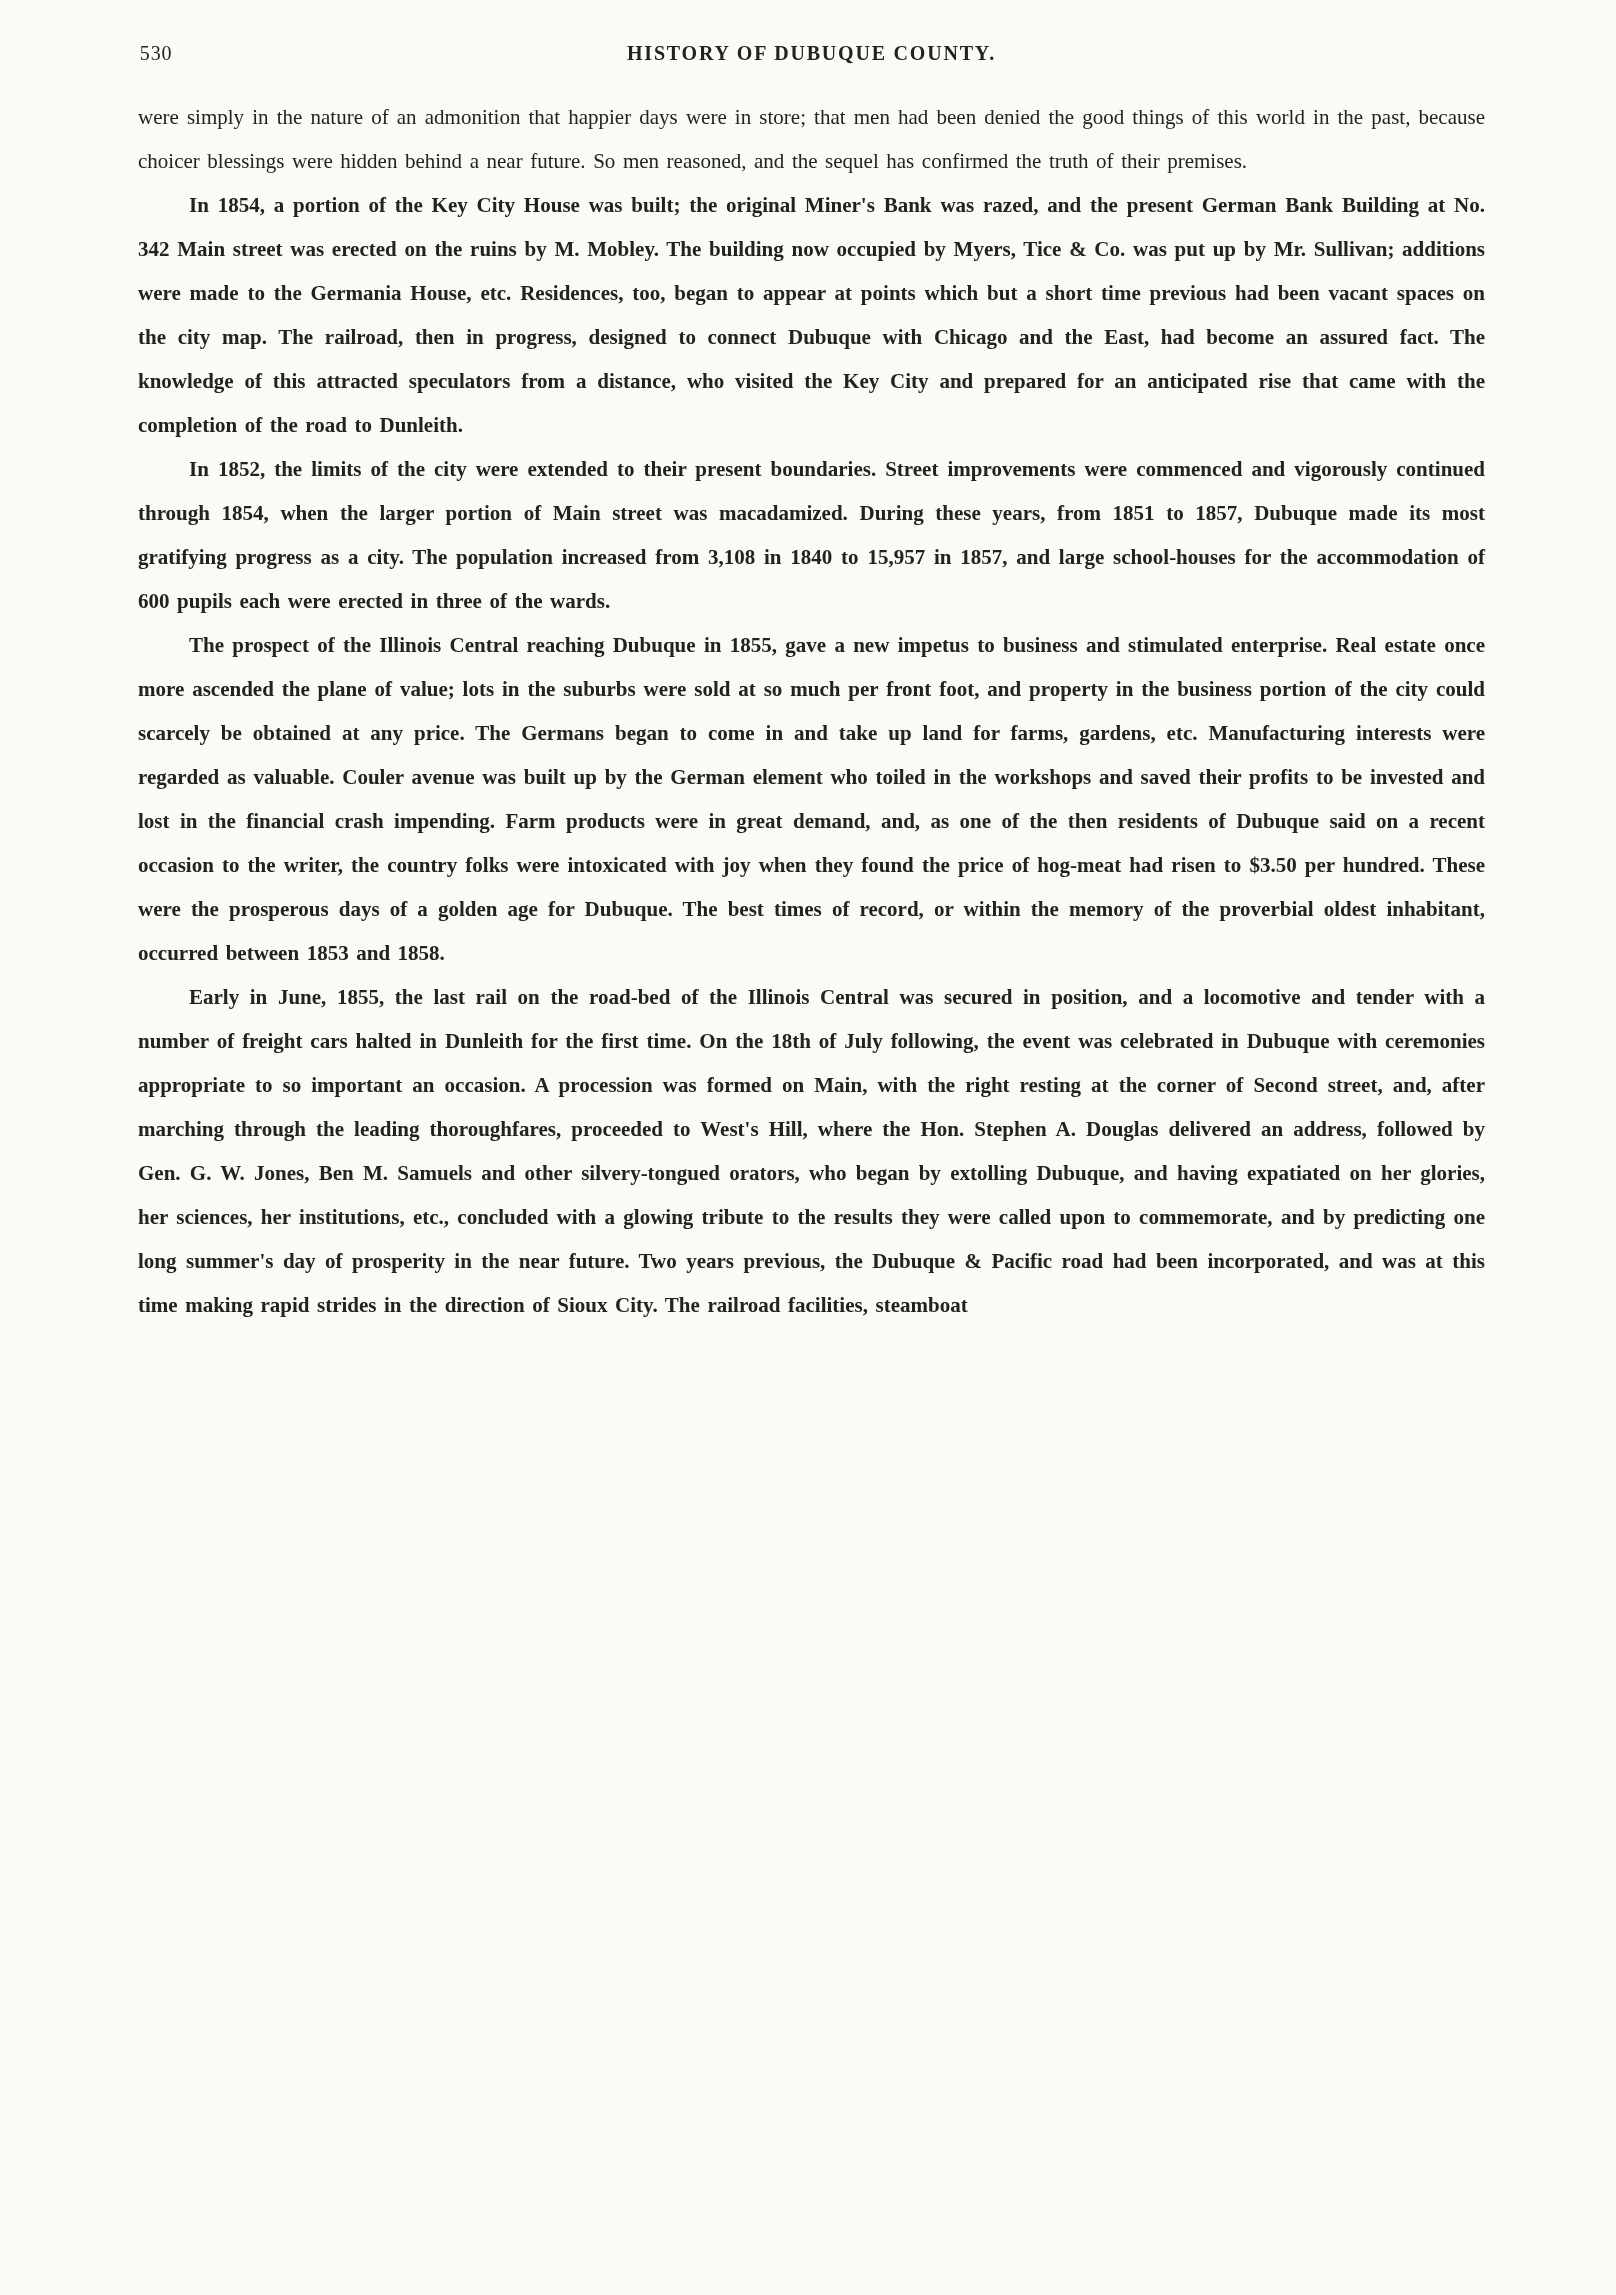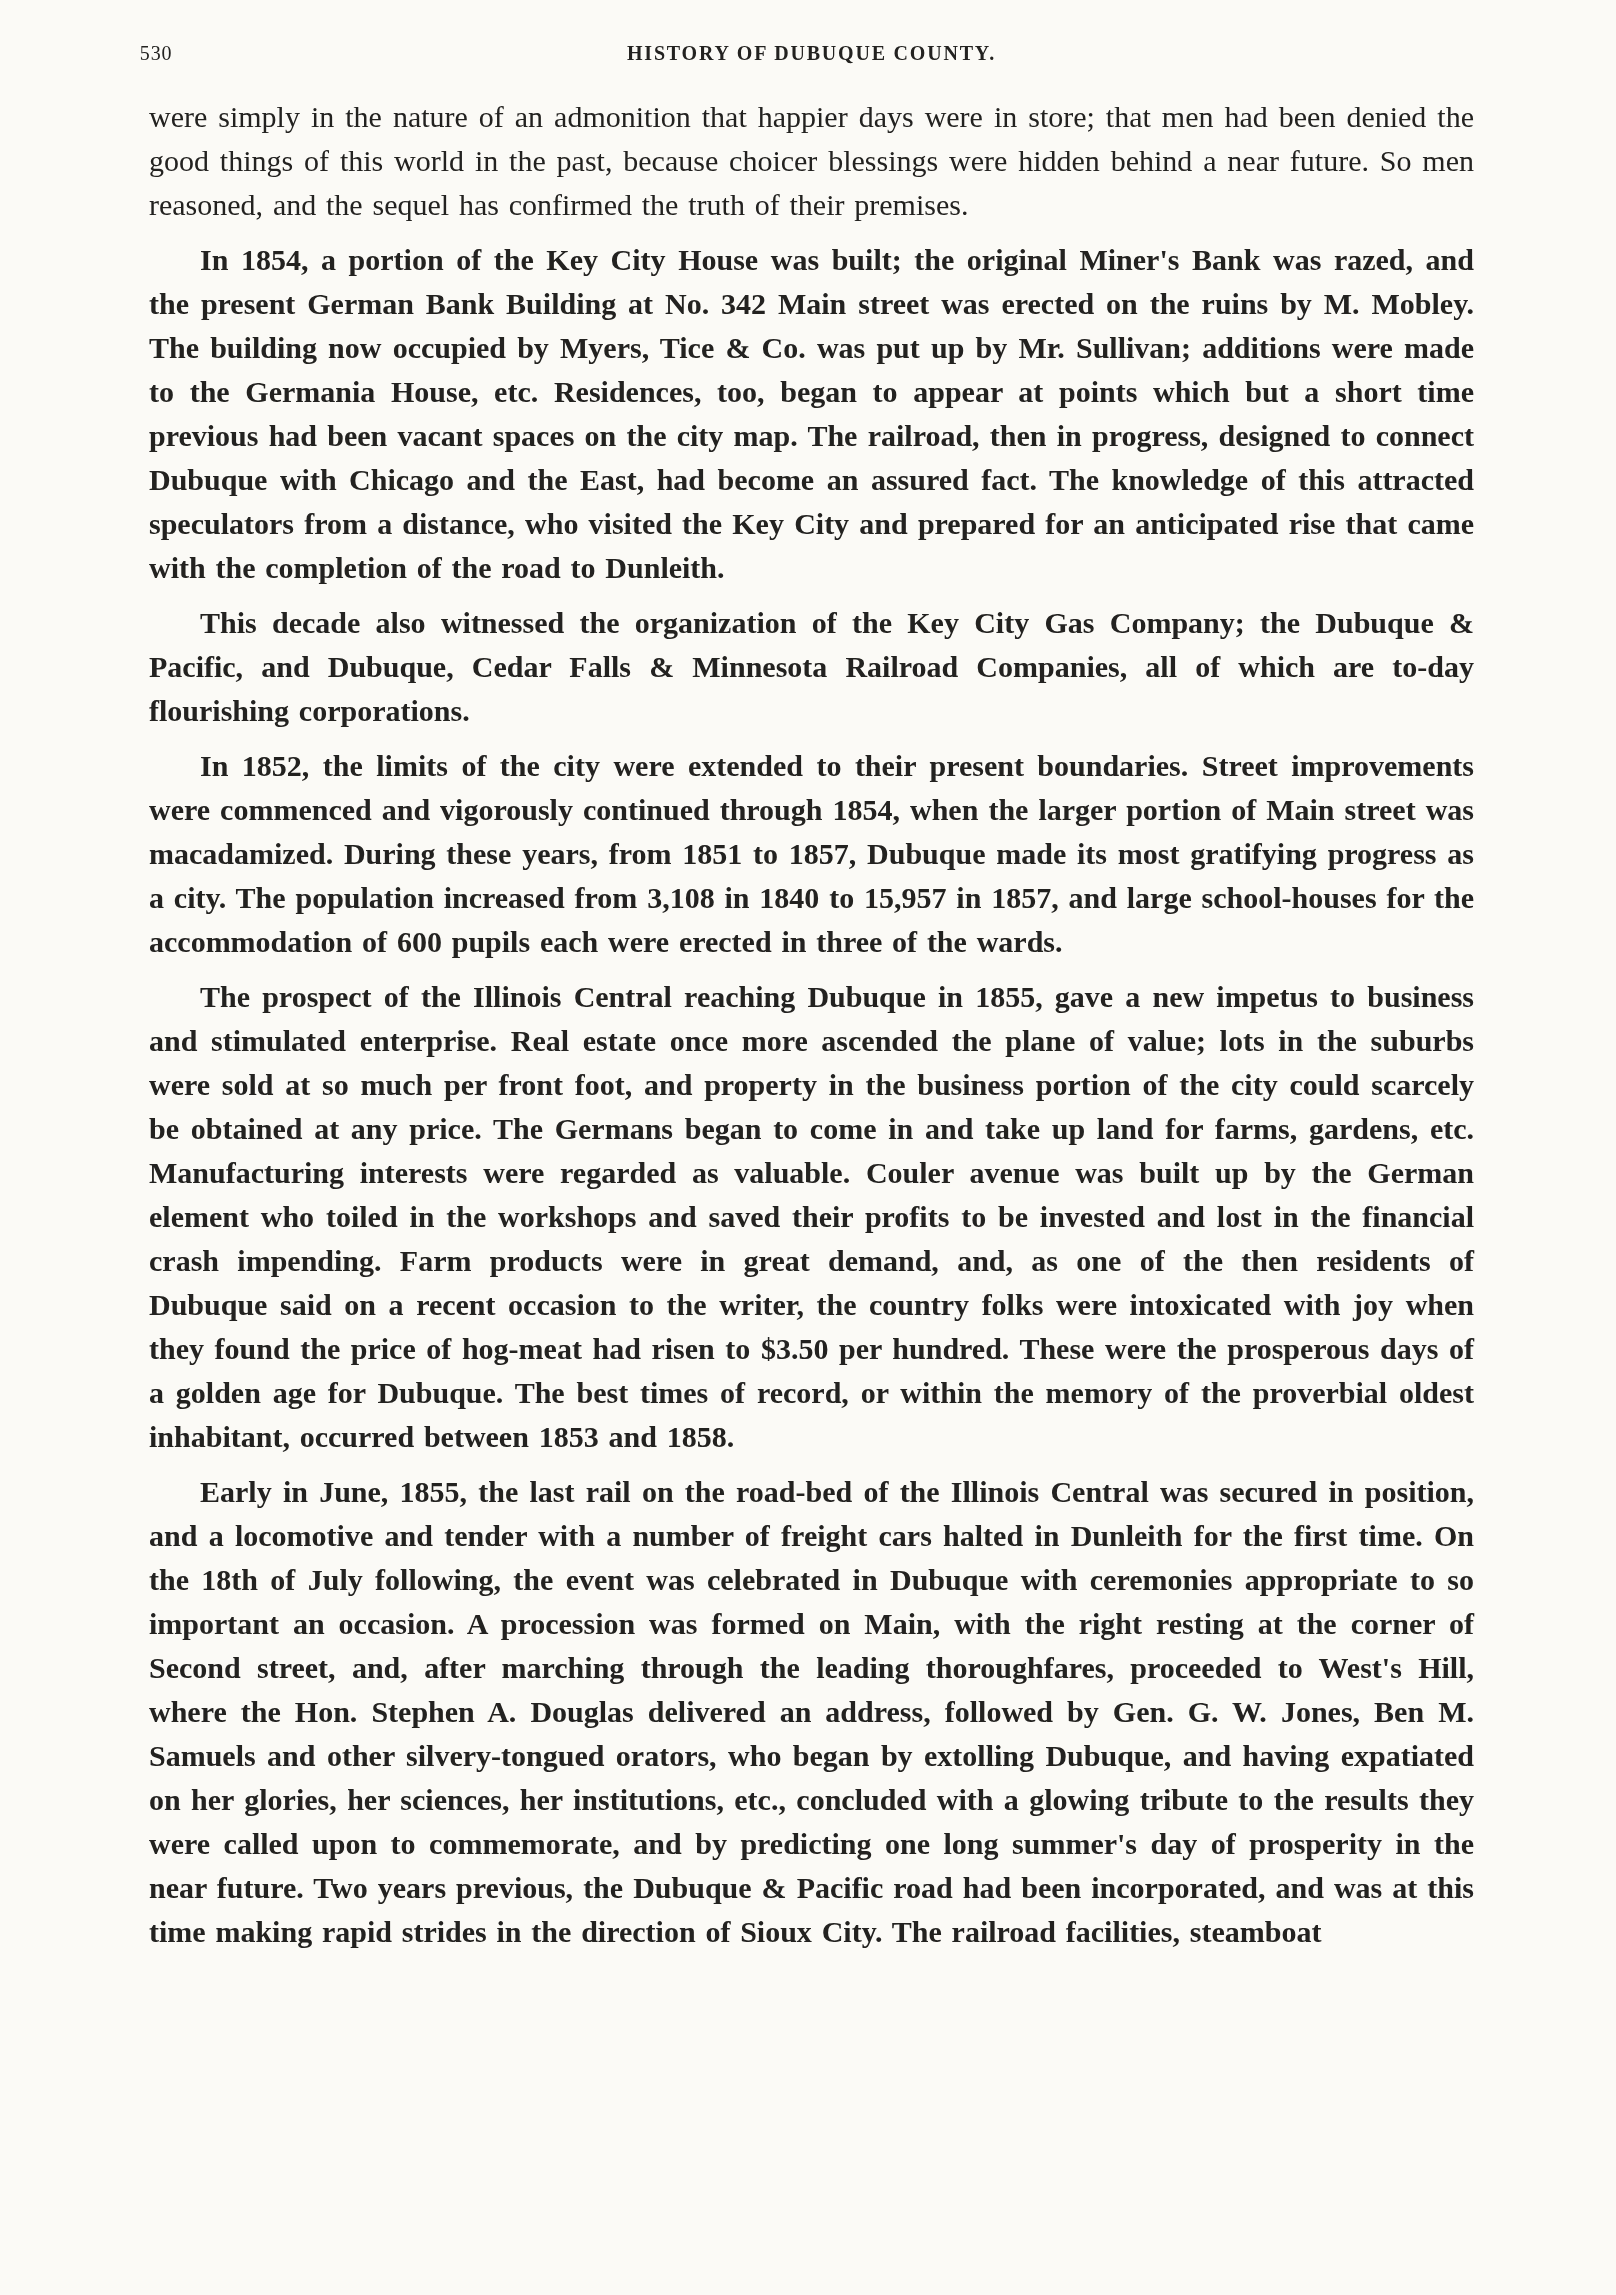--- a/index.html
+++ b/index.html
@@ -39,24 +39,24 @@
   }
   .running-title {
     position: absolute;
     left: 0;
     right: 0;
     text-align: center;
     letter-spacing: 1.8px;
     font-weight: bold;
   }
   .body p {
-    font-size: 30px;
+    font-size: 21px;
     line-height: 44px;
     text-align: justify;
-    margin: 11px;
+    margin: 0;
     word-spacing: 2.3px;
   }
   .body p.indent {
     text-indent: 51px;
     font-weight: bold;
   }
 </style>
 </head>
 <body>
 
@@ -64,21 +64,20 @@
   <div class="content">
 
     <div class="header">
       <span class="page-number">530</span>
       <span class="running-title">HISTORY OF DUBUQUE COUNTY.</span>
     </div>
 
     <div class="body">
       <p>were simply in the nature of an admonition that happier days were in store; that men had been denied the good things of this world in the past, because choicer blessings were hidden behind a near future. So men reasoned, and the sequel has confirmed the truth of their premises.</p>
       <p class="indent">In 1854, a portion of the Key City House was built; the original Miner's Bank was razed, and the present German Bank Building at No. 342 Main street was erected on the ruins by M. Mobley. The building now occupied by Myers, Tice &amp; Co. was put up by Mr. Sullivan; additions were made to the Germania House, etc. Residences, too, began to appear at points which but a short time previous had been vacant spaces on the city map. The railroad, then in progress, designed to connect Dubuque with Chicago and the East, had become an assured fact. The knowledge of this attracted speculators from a distance, who visited the Key City and prepared for an anticipated rise that came with the completion of the road to Dunleith.</p>
-      <p class="indent">This decade also witnessed the organization of the Key City Gas Company; the Dubuque &amp; Pacific, and Dubuque, Cedar Falls &amp; Minnesota Railroad Companies, all of which are to-day flourishing corporations.</p>
       <p class="indent">In 1852, the limits of the city were extended to their present boundaries. Street improvements were commenced and vigorously continued through 1854, when the larger portion of Main street was macadamized. During these years, from 1851 to 1857, Dubuque made its most gratifying progress as a city. The population increased from 3,108 in 1840 to 15,957 in 1857, and large school-houses for the accommodation of 600 pupils each were erected in three of the wards.</p>
       <p class="indent">The prospect of the Illinois Central reaching Dubuque in 1855, gave a new impetus to business and stimulated enterprise. Real estate once more ascended the plane of value; lots in the suburbs were sold at so much per front foot, and property in the business portion of the city could scarcely be obtained at any price. The Germans began to come in and take up land for farms, gardens, etc. Manufacturing interests were regarded as valuable. Couler avenue was built up by the German element who toiled in the workshops and saved their profits to be invested and lost in the financial crash impending. Farm products were in great demand, and, as one of the then residents of Dubuque said on a recent occasion to the writer, the country folks were intoxicated with joy when they found the price of hog-meat had risen to $3.50 per hundred. These were the prosperous days of a golden age for Dubuque. The best times of record, or within the memory of the proverbial oldest inhabitant, occurred between 1853 and 1858.</p>
       <p class="indent">Early in June, 1855, the last rail on the road-bed of the Illinois Central was secured in position, and a locomotive and tender with a number of freight cars halted in Dunleith for the first time. On the 18th of July following, the event was celebrated in Dubuque with ceremonies appropriate to so important an occasion. A procession was formed on Main, with the right resting at the corner of Second street, and, after marching through the leading thoroughfares, proceeded to West's Hill, where the Hon. Stephen A. Douglas delivered an address, followed by Gen. G. W. Jones, Ben M. Samuels and other silvery-tongued orators, who began by extolling Dubuque, and having expatiated on her glories, her sciences, her institutions, etc., concluded with a glowing tribute to the results they were called upon to commemorate, and by predicting one long summer's day of prosperity in the near future. Two years previous, the Dubuque &amp; Pacific road had been incorporated, and was at this time making rapid strides in the direction of Sioux City. The railroad facilities, steamboat</p>
     </div>
 
   </div>
 </div>
 
 
 </body></html>

